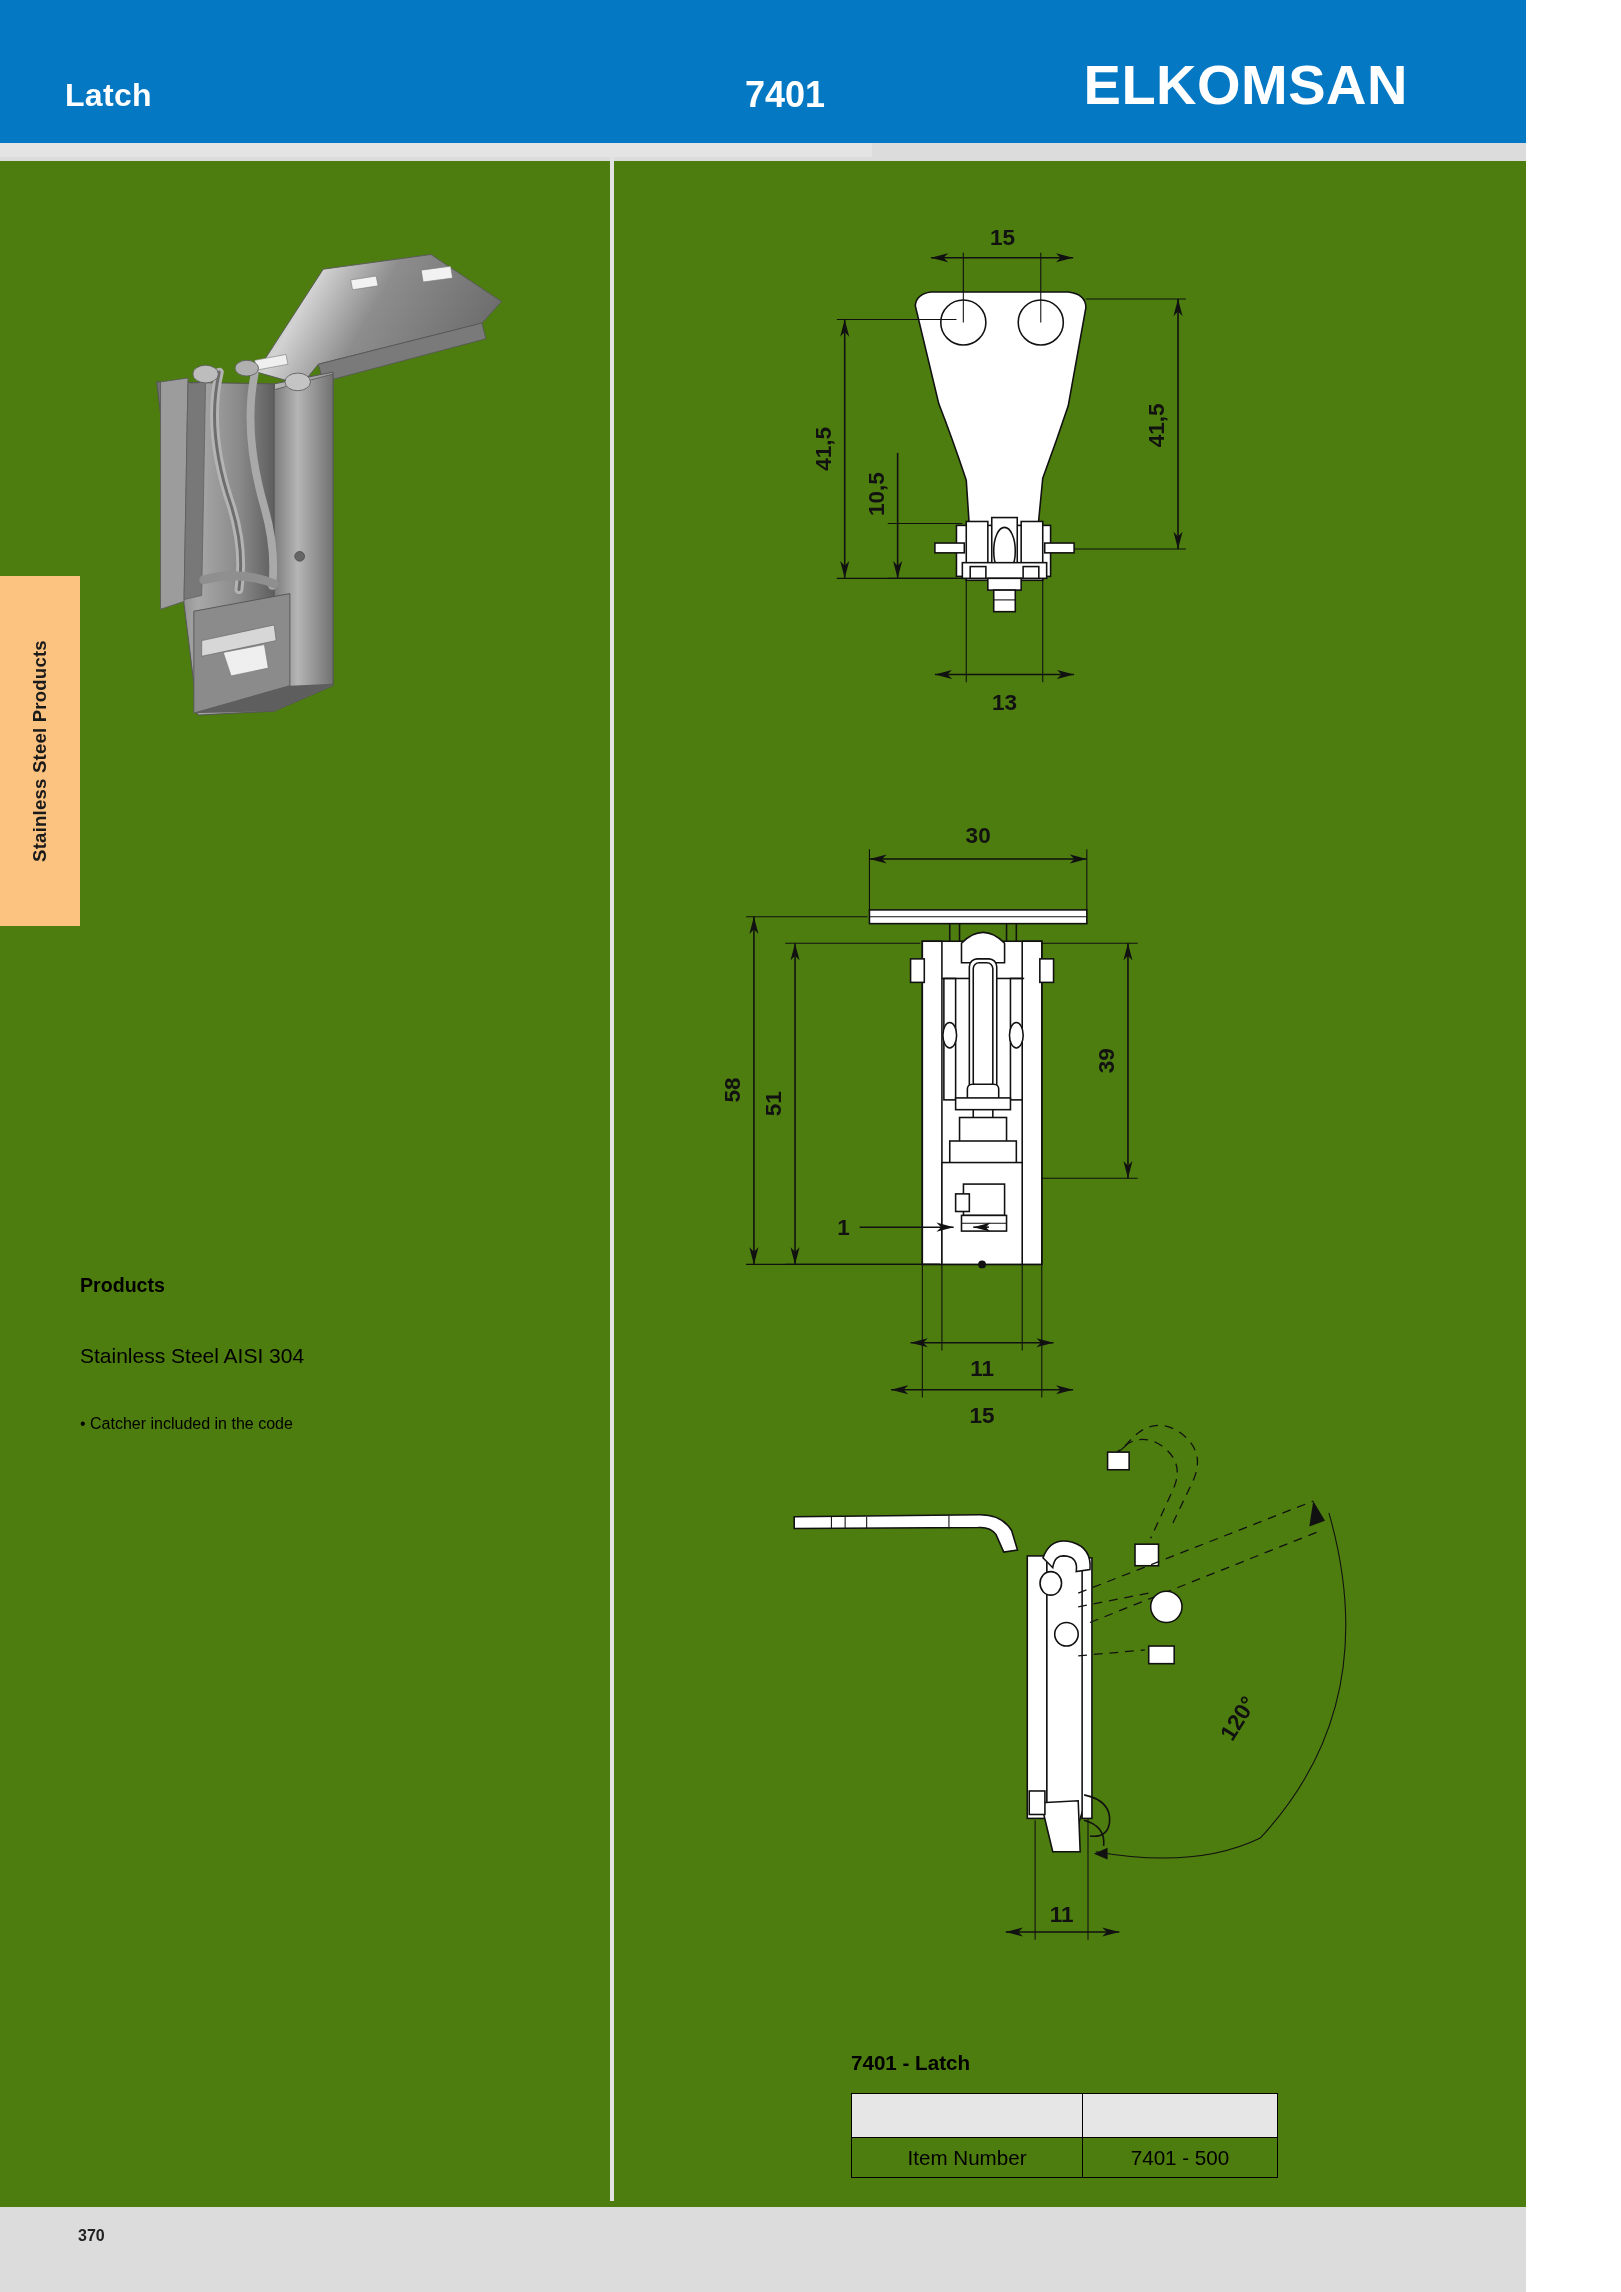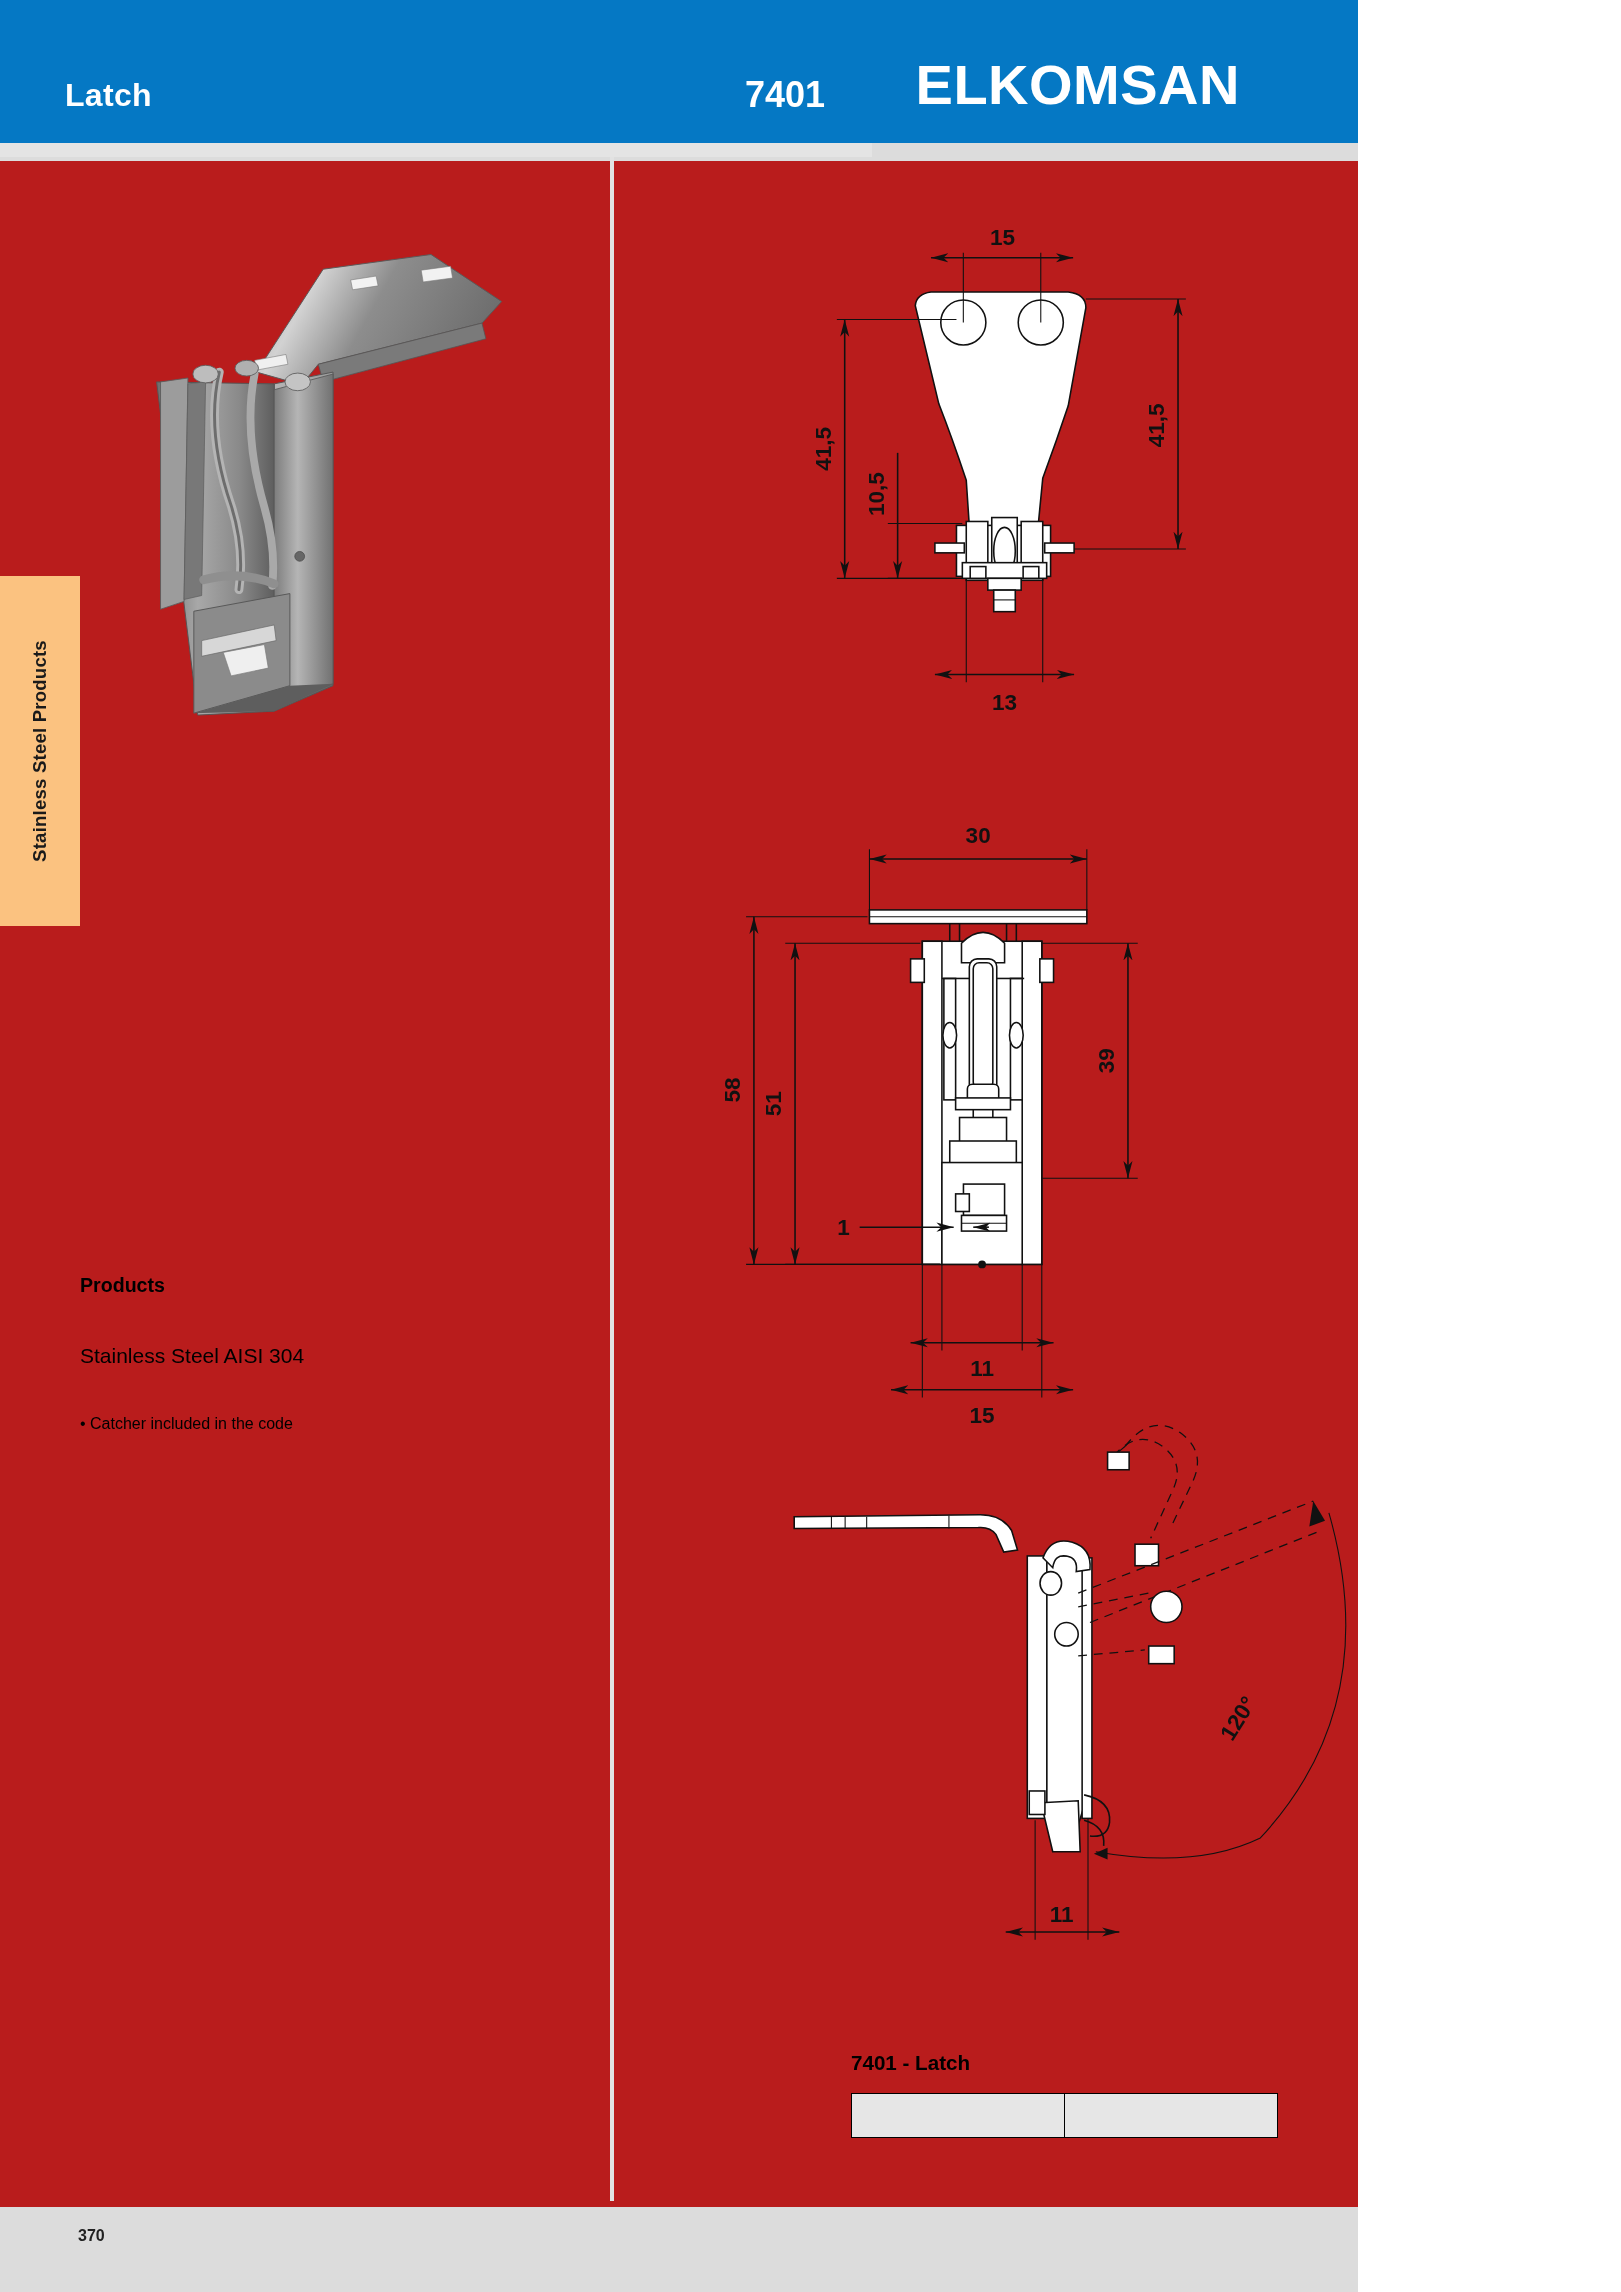--- a/index.html
+++ b/index.html
@@ -6,24 +6,24 @@
     margin: 0;
     padding: 0;
     background: #ffffff;
   }
   body {
     font-family: "Liberation Sans", sans-serif;
     color: #000000;
   }
   #page {
     position: relative;
-    width: 1358px;
+    width: 1526px;
     height: 2293px;
     overflow: hidden;
-    background: #b91c1c;
+    background: #4d7c0f;
   }
 
   
   #header-bar {
     position: absolute;
     left: 0; top: 0;
     width: 1621px;
     height: 143px;
     background: #0578c4;
   }
@@ -476,20 +476,24 @@
     </svg>
   </div>
 
   <div id="table-caption">7401 - Latch</div>
   <table id="item-table">
     <tbody>
       <tr class="head-row">
         <td></td>
         <td></td>
       </tr>
+      <tr>
+        <td>Item Number</td>
+        <td>7401 - 500</td>
+      </tr>
     </tbody>
   </table>
 
   <div id="footer-bar">
     <div id="footer-page-number">370</div>
   </div>
 
 </div>
 
 

